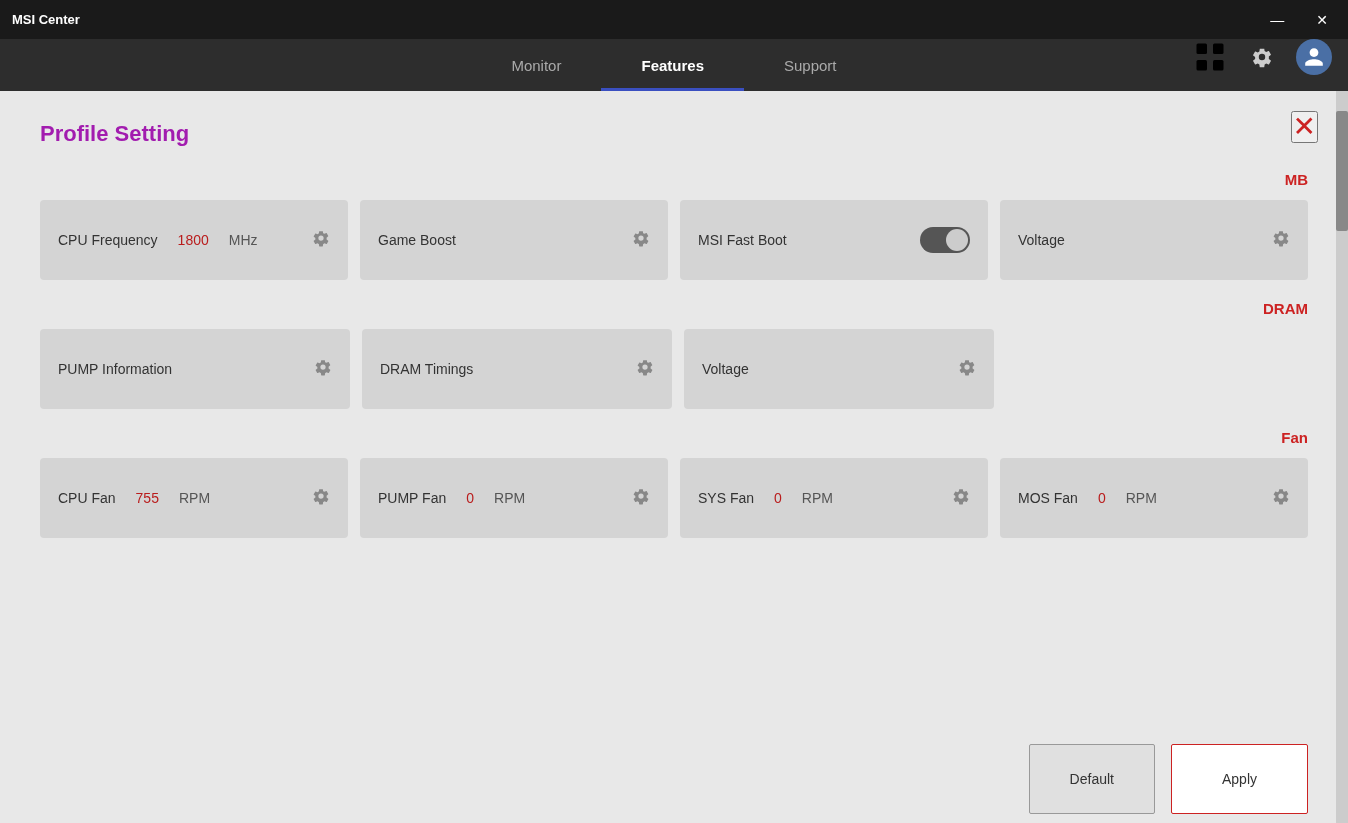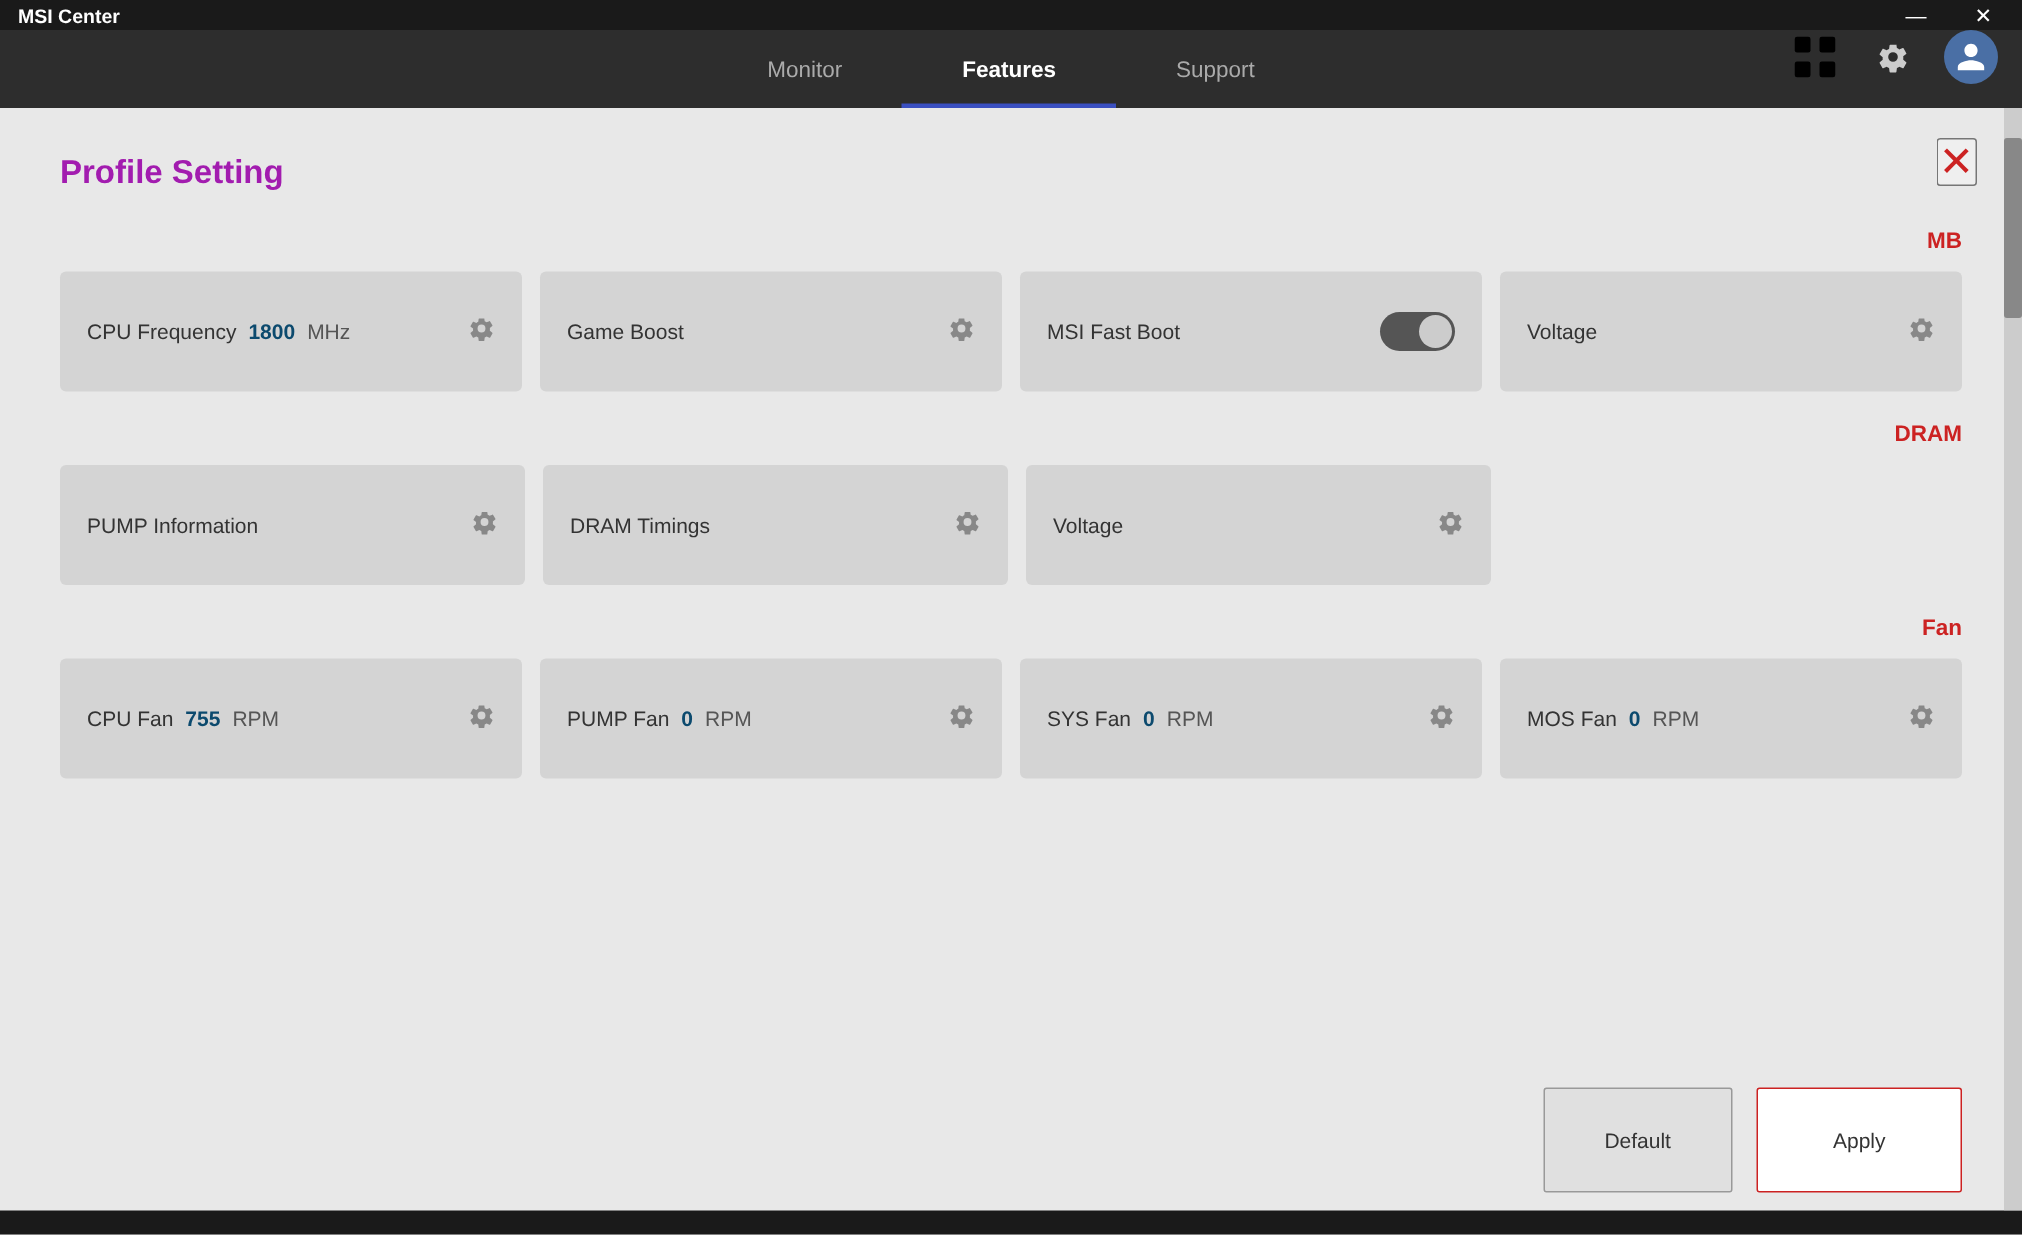--- a/index.html
+++ b/index.html
@@ -7,21 +7,21 @@
       font-family: 'Segoe UI', Arial, sans-serif;
       background: #1a1a1a;
       width: 1348px;
       height: 823px;
       overflow: hidden;
     }
 
     
     .title-bar {
       background: #1a1a1a;
-      height: 20px;
+      height: 39px;
       display: flex;
       align-items: center;
       padding: 0 12px;
       color: #ffffff;
       font-size: 13px;
       justify-content: space-between;
       gap: 40px;
     }
     .title-bar-left {
       display: flex;
@@ -160,33 +160,33 @@
       justify-content: space-between;
       min-height: 80px;
       flex: 1;
       min-width: 200px;
       max-width: 310px;
     }
 
     .card-content {
       display: flex;
       align-items: center;
-      gap: 8px;
+      gap: 20px;
     }
 
     .card-label {
       font-size: 14px;
       color: #333333;
       font-weight: 400;
     }
 
     .card-value {
       font-size: 14px;
-      color: #0c4a6e;
-      font-weight: 700;
+      color: #b91c1c;
+      font-weight: 400;
     }
 
     .card-unit {
       font-size: 14px;
       color: #555555;
     }
 
     .card-gear {
       color: #888888;
       font-size: 18px;

